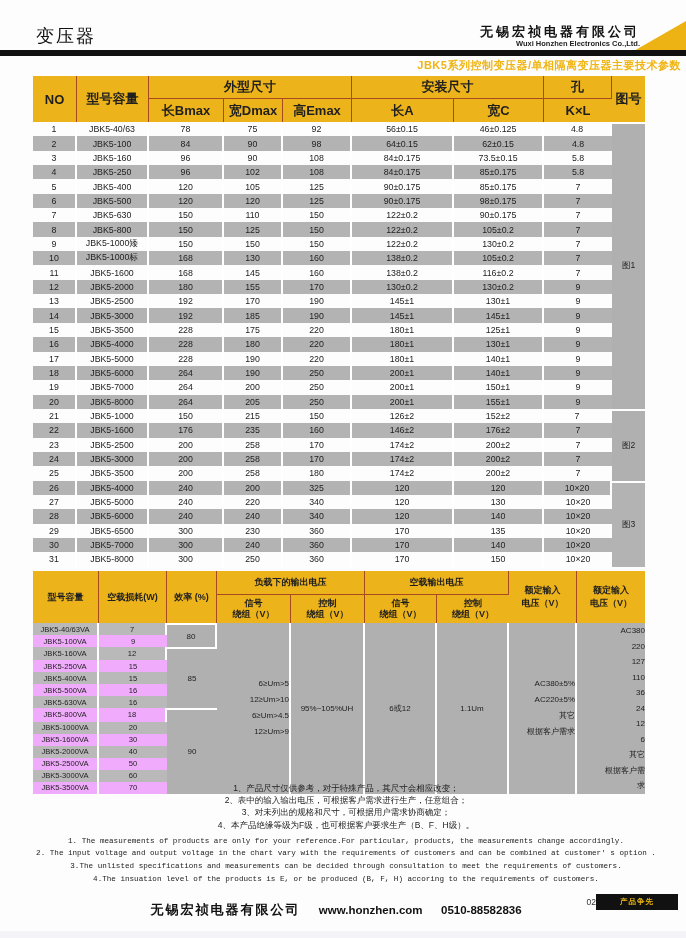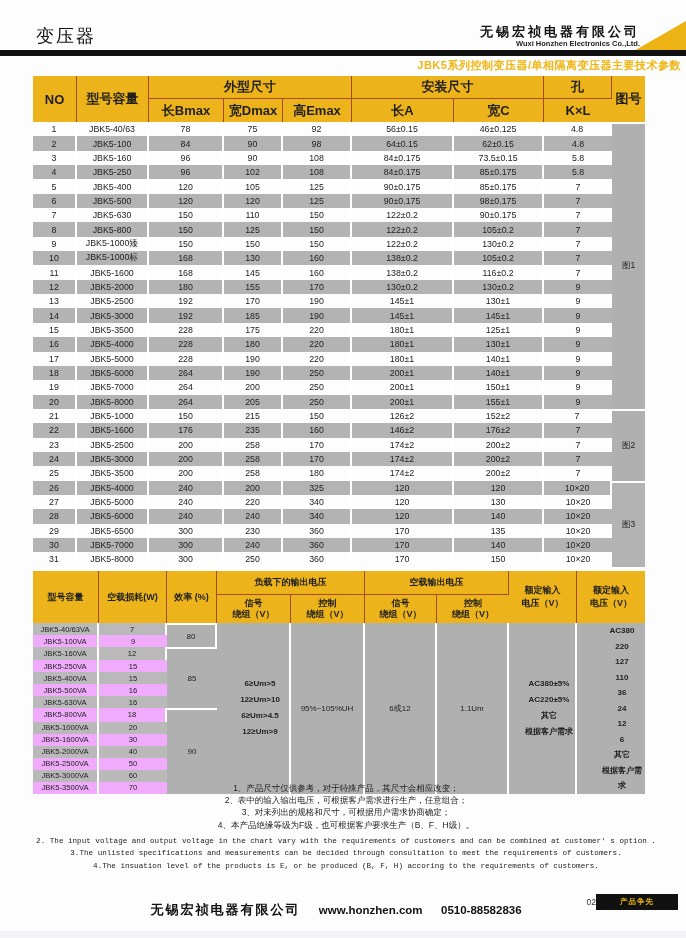--- a/index.html
+++ b/index.html
@@ -36,21 +36,21 @@
 
   
   #t2 { position: absolute; top: 571px; left: 33px; width: 612px; }
   #t2 thead tr:first-child th { height: 24px; font-size: 9px; }
   #t2 thead tr:last-child th { height: 28px; font-size: 9px; line-height: 11px; }
   #t2 tbody tr { height: 12px; }
   #t2 tbody td { font-size: 7.6px; background: #b9b9b9; }
   #t2 tbody tr.alt2 td { background: #f0abfc; }
   #t2 td.effcell, #t2 td.merged { background: #b0b0b0 !important; font-size: 8px; }
   #t2 td.effcell { border-top: 2px solid #ffffff; }
-  #t2 td.merged.left { text-align: center; padding-left: 14px; line-height: 16px; font-weight: bold; }
+  #t2 td.merged.left { text-align: right; padding-left: 14px; line-height: 16px; }
   #t2 td.merged.listpad { padding-left: 22px; line-height: 15.5px; }
 
   
   .notes { position: absolute; top: 782px; left: 26px; width: 640px; text-align: center; }
   .note-cn { font-size: 8.5px; line-height: 12.2px; color: #222; }
   .notes-en { margin-top: 4px; }
   .note-en { font-size: 7.6px; line-height: 12.6px; color: #222; font-family: "Liberation Mono", "DejaVu Sans Mono", monospace; }
 
   
   .pageref { position: absolute; top: 894px; right: 8px; display: flex; align-items: center; }
@@ -542,20 +542,21 @@
   </table>
 
   <div class="notes">
     <div class="notes-cn">
       <div class="note-cn">1、产品尺寸仅供参考，对于特殊产品，其尺寸会相应改变；</div>
       <div class="note-cn">2、表中的输入输出电压，可根据客户需求进行生产，任意组合；</div>
       <div class="note-cn">3、对未列出的规格和尺寸，可根据用户需求协商确定；</div>
       <div class="note-cn">4、本产品绝缘等级为F级，也可根据客户要求生产（B、F、H级）。</div>
     </div>
     <div class="notes-en">
+      <div class="note-en">1. The measurements of products are only for your reference.For particular, products, the measurements change accordingly.</div>
       <div class="note-en">2. The input voltage and output voltage in the chart vary with the requirements of customers and can be combined at customer' s option .</div>
       <div class="note-en">3.The unlisted specifications and measurements can be decided through consultation to meet the requirements of customers.</div>
       <div class="note-en">4.The insuation level of the products is E, or be produced (B, F, H) accoring to the requirements of customers.</div>
     </div>
   </div>
 
   <div class="pageref">
     <span class="page-num">02</span>
     <span class="badge">产品争先</span>
   </div>

